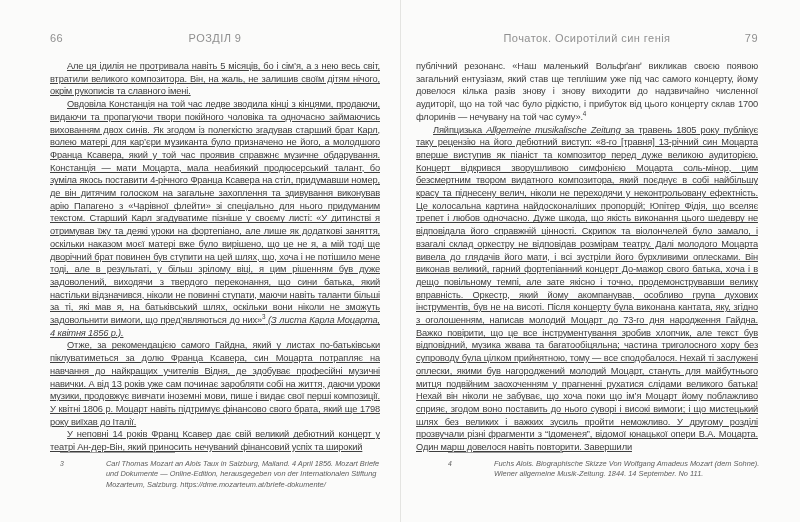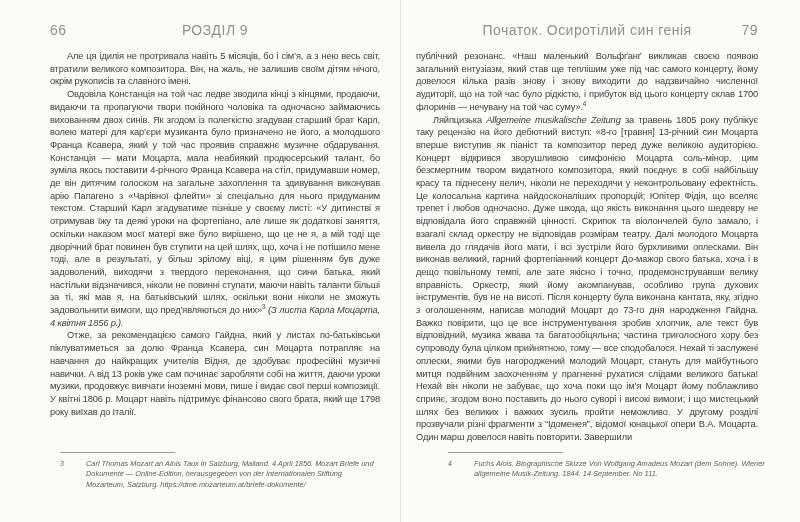--- a/index.html
+++ b/index.html
@@ -6,58 +6,59 @@
   .spread{
     position:relative;width:800px;height:522px;background:#fbfbfa;
     font-family:"Liberation Sans","DejaVu Sans",sans-serif;overflow:hidden;
     display:flex;
   }
   .page{position:relative;box-sizing:border-box;width:400px;height:522px;}
   .page.left{padding:22px 20px 0 50px;}
   .page.right{padding:22px 42px 0 16px;}
   .gutter{position:absolute;left:400px;top:0;width:1px;height:522px;background:#e4e4e1;}
 
-  .pagehead{position:relative;height:12px;font-size:14px;color:#8f8f8f;letter-spacing:.45px;}
+  .pagehead{position:relative;height:12px;font-size:11px;color:#8f8f8f;letter-spacing:.45px;margin-top:10px;}
   .pagenum{position:absolute;top:0;color:#8f8f8f;}
   .page.left .pagenum{left:0;}
   .page.right .pagenum{right:0;}
   .runhead{display:block;text-align:center;color:#8f8f8f;}
 
   .bodytext{
     margin-top:16px;max-height:402px;overflow:hidden;
     font-size:9.3px;line-height:12.7px;letter-spacing:-.15px;
     color:#3e3e3e;text-align:justify;
   }
   .bodytext p{margin:0;}
-  .bodytext p.indent{text-indent:17px;}
+  .bodytext p.indent{text-indent:17px;text-decoration:underline;}
   .it{font-style:italic;margin-top:48px;}
   .bodytext sup{font-size:6.3px;line-height:0;vertical-align:super;}
 
   .fnarea{position:absolute;top:452px;width:322px;}
   .page.left .fnarea{left:60px;}
   .page.right .fnarea{left:48px;}
   .fnrule{width:115px;height:1px;background:#9a9a9a;margin-bottom:6px;}
-  .fnrow{display:flex;font-size:7.4px;line-height:10.3px;font-style:italic;color:#5d5d5d;}
+  .fnrow{display:flex;font-size:7.4px;line-height:10.3px;font-style:italic;color:#5d5d5d;gap:20px;}
   .fnmark{flex:0 0 26px;width:26px;font-style:italic;font-size:6.8px;}
   .fntext{flex:1;}
 </style>
 </head>
 <body>
 
 <div class="spread">
 
   <section class="page left">
     <header class="pagehead">
       <span class="pagenum">66</span>
       <span class="runhead">РОЗДІЛ 9</span>
     </header>
     <div class="bodytext">
         <p class="indent"><span>Але ця ідилія не протривала навіть 5 місяців, бо і сім’я, а з нею весь світ, втратили великого композитора. Він, на жаль, не залишив своїм дітям нічого, окрім рукописів та славного імені.</span></p>
         <p class="indent"><span>Овдовіла Констанція на той час ледве зводила кінці з кінцями, продаючи, видаючи та пропагуючи твори покійного чоловіка та одночасно займаючись вихованням двох синів. Як згодом із полегкістю згадував старший брат Карл, волею матері для кар’єри музиканта було призначено не його, а молодшого Франца Ксавера, який у той час проявив справжнє музичне обдарування. Констанція — мати Моцарта, мала неабиякий продюсерський талант, бо зуміла якось поставити 4-річного Франца Ксавера на стіл, придумавши номер, де він дитячим голоском на загальне захоплення та здивування виконував арію Папагено з «Чарівної флейти» зі спеціально для нього придуманим текстом. Старший Карл згадуватиме пізніше у своєму листі: «У дитинстві я отримував їжу та деякі уроки на фортепіано, але лише як додаткові заняття, оскільки наказом моєї матері вже було вирішено, що це не я, а мій тоді ще дворічний брат повинен був ступити на цей шлях, що, хоча і не потішило мене тоді, але в результаті, у більш зрілому віці, я цим рішенням був дуже задоволений, виходячи з твердого переконання, що сини батька, який настільки відзначився, ніколи не повинні ступати, маючи навіть таланти більші за ті, які мав я, на батьківський шлях, оскільки вони ніколи не зможуть задовольнити вимоги, що пред’являються до них»</span><sup>3</sup><span> </span><span class="it">(З листа Карла Моцарта, 4 квітня 1856 р.).</span></p>
         <p class="indent"><span>Отже, за рекомендацією самого Гайдна, який у листах по-батьківськи піклуватиметься за долю Франца Ксавера, син Моцарта потрапляє на навчання до найкращих учителів Відня, де здобуває професійні музичні навички. А від 13 років уже сам починає заробляти собі на життя, даючи уроки музики, продовжує вивчати іноземні мови, пише і видає свої перші композиції. У квітні 1806 р. Моцарт навіть підтримує фінансово свого брата, який ще 1798 року виїхав до Італії.</span></p>
+        <p class="indent"><span>У неповні 14 років Франц Ксавер дає свій великий дебютний концерт у театрі Ан-дер-Він, який приносить нечуваний фінансовий успіх та широкий</span></p>
       </div>
     <footer class="fnarea">
       <div class="fnrule"></div>
       <div class="fnrow">
         <span class="fnmark">3</span>
         <span class="fntext">Carl Thomas Mozart an Alois Taux in Salzburg, Mailand. 4 April 1856. Mozart Briefe und Dokumente — Online-Edition, herausgegeben von der Internationalen Stiftung Mozarteum, Salzburg. https://dme.mozarteum.at/briefe-dokumente/</span>
       </div>
     </footer>
   </section>
 

